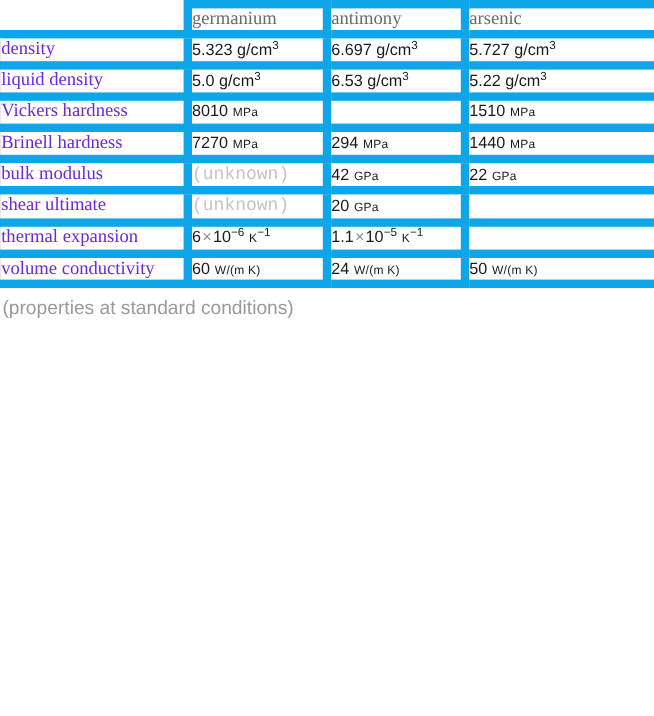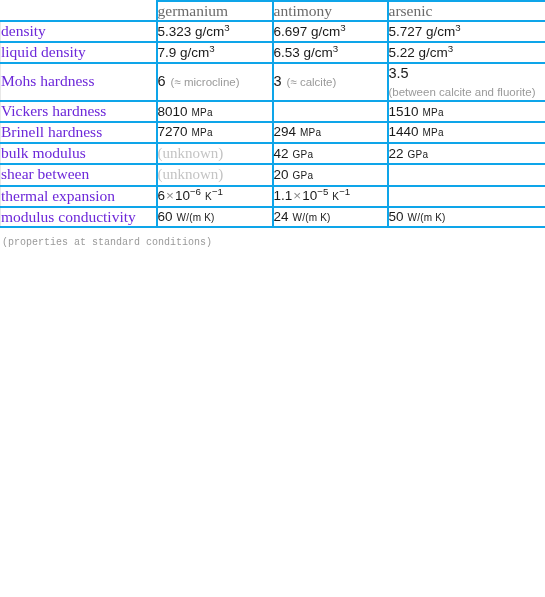--- a/index.html
+++ b/index.html
@@ -12,21 +12,21 @@
     height: 597px;
     font-family: "Liberation Sans", sans-serif;
     -webkit-font-smoothing: antialiased;
   }
   #props-table {
     width: 545px;
     border-collapse: collapse;
     table-layout: fixed;
   }
   #props-table td, #props-table th {
-    border: 2px solid #0ea5e9;
+    border: 7px solid #0ea5e9;
     padding: 0;
     vertical-align: middle;
     text-align: left;
   }
   
   col.c0 { width: 156px; }
   col.c1 { width: 116px; }
   col.c2 { width: 115px; }
   col.c3 { width: 158px; }
 
@@ -53,21 +53,21 @@
   }
   .val-cell {
     font-family: "Liberation Sans", sans-serif;
     font-size: 13.5px;
     color: #1a1a1a;
     padding: 8px 9px;
     line-height: 1.3;
   }
   .val-main { white-space: nowrap; }
   .unknown {
-    font-family: Liberation Serif, serif;
+    font-family: Liberation Mono, monospace;
     font-size: 15px;
     color: #c4c4c4;
   }
   .note {
     color: #9a9a9a;
     font-size: 11.5px;
     margin-left: 5px;
     white-space: nowrap;
   }
   .note-block {
@@ -84,22 +84,22 @@
     font-size: 10px;
     letter-spacing: 0.2px;
   }
   sup {
     font-size: 0.72em;
     vertical-align: super;
     line-height: 0;
   }
   .times { color: #8c8c8c; padding: 0 1px; }
   .footer {
-    font-family: Liberation Mono, monospace;
-    font-size: 10px;
+    font-family: Liberation Sans, sans-serif;
+    font-size: 16px;
     color: #9a9a9a;
     padding: 9px 2px 0 2px;
   }
 </style>
 </head>
 <body>
 
 <table id="props-table">
   <colgroup>
     <col class="c0">
@@ -117,62 +117,56 @@
   </thead>
   <tbody id="tbody">
       <tr>
         <td class="row-label">density</td>
         <td class="val-cell"><span class="val-main"><span>5.323 g/cm</span><sup>3</sup></span></td>
         <td class="val-cell"><span class="val-main"><span>6.697 g/cm</span><sup>3</sup></span></td>
         <td class="val-cell"><span class="val-main"><span>5.727 g/cm</span><sup>3</sup></span></td>
       </tr>
       <tr>
         <td class="row-label">liquid density</td>
-        <td class="val-cell"><span class="val-main"><span>7.9 g/cm</span><sup>3</sup></span></td>
+        <td class="val-cell"><span class="val-main"><span>5.0 g/cm</span><sup>3</sup></span></td>
         <td class="val-cell"><span class="val-main"><span>6.53 g/cm</span><sup>3</sup></span></td>
         <td class="val-cell"><span class="val-main"><span>5.22 g/cm</span><sup>3</sup></span></td>
-      </tr>
-      <tr>
-        <td class="row-label">Mohs hardness</td>
-        <td class="val-cell"><span class="val-main big-num"><span>6</span></span><span class="note">(≈ microcline)</span></td>
-        <td class="val-cell"><span class="val-main big-num"><span>3</span></span><span class="note">(≈ calcite)</span></td>
-        <td class="val-cell"><span class="val-main big-num"><span>3.5</span></span><span class="note-block">(between calcite and fluorite)</span></td>
       </tr>
       <tr>
         <td class="row-label">Vickers hardness</td>
         <td class="val-cell"><span class="val-main"><span>8010</span><span class="unit-sc" style="margin-left: 4px;">MPa</span></span></td>
         <td class="val-cell"><span class="val-main"><span></span></span></td>
         <td class="val-cell"><span class="val-main"><span>1510</span><span class="unit-sc" style="margin-left: 4px;">MPa</span></span></td>
       </tr>
       <tr>
         <td class="row-label">Brinell hardness</td>
         <td class="val-cell"><span class="val-main"><span>7270</span><span class="unit-sc" style="margin-left: 4px;">MPa</span></span></td>
         <td class="val-cell"><span class="val-main"><span>294</span><span class="unit-sc" style="margin-left: 4px;">MPa</span></span></td>
         <td class="val-cell"><span class="val-main"><span>1440</span><span class="unit-sc" style="margin-left: 4px;">MPa</span></span></td>
       </tr>
       <tr>
         <td class="row-label">bulk modulus</td>
         <td class="val-cell"><span class="unknown">(unknown)</span></td>
         <td class="val-cell"><span class="val-main"><span>42</span><span class="unit-sc" style="margin-left: 4px;">GPa</span></span></td>
         <td class="val-cell"><span class="val-main"><span>22</span><span class="unit-sc" style="margin-left: 4px;">GPa</span></span></td>
       </tr>
       <tr>
-        <td class="row-label">shear between</td>
+        <td class="row-label">shear ultimate</td>
         <td class="val-cell"><span class="unknown">(unknown)</span></td>
         <td class="val-cell"><span class="val-main"><span>20</span><span class="unit-sc" style="margin-left: 4px;">GPa</span></span></td>
         <td class="val-cell"><span class="val-main"><span></span></span></td>
       </tr>
       <tr>
         <td class="row-label">thermal expansion</td>
         <td class="val-cell"><span class="val-main"><span>6</span><span class="times">×</span><span>10</span><sup>−6</sup><span class="unit-sc" style="margin-left: 4px;">K</span><sup>−1</sup></span></td>
         <td class="val-cell"><span class="val-main"><span>1.1</span><span class="times">×</span><span>10</span><sup>−5</sup><span class="unit-sc" style="margin-left: 4px;">K</span><sup>−1</sup></span></td>
         <td class="val-cell"><span class="val-main"><span></span></span></td>
       </tr>
       <tr>
-        <td class="row-label">modulus conductivity</td>
+        <td class="row-label">volume conductivity</td>
         <td class="val-cell"><span class="val-main"><span>60</span><span class="unit-sc" style="margin-left: 4px;">W/(m K)</span></span></td>
         <td class="val-cell"><span class="val-main"><span>24</span><span class="unit-sc" style="margin-left: 4px;">W/(m K)</span></span></td>
         <td class="val-cell"><span class="val-main"><span>50</span><span class="unit-sc" style="margin-left: 4px;">W/(m K)</span></span></td>
       </tr>
     </tbody>
 </table>
 
 <div class="footer">(properties at standard conditions)</div>
 
 </body></html>

